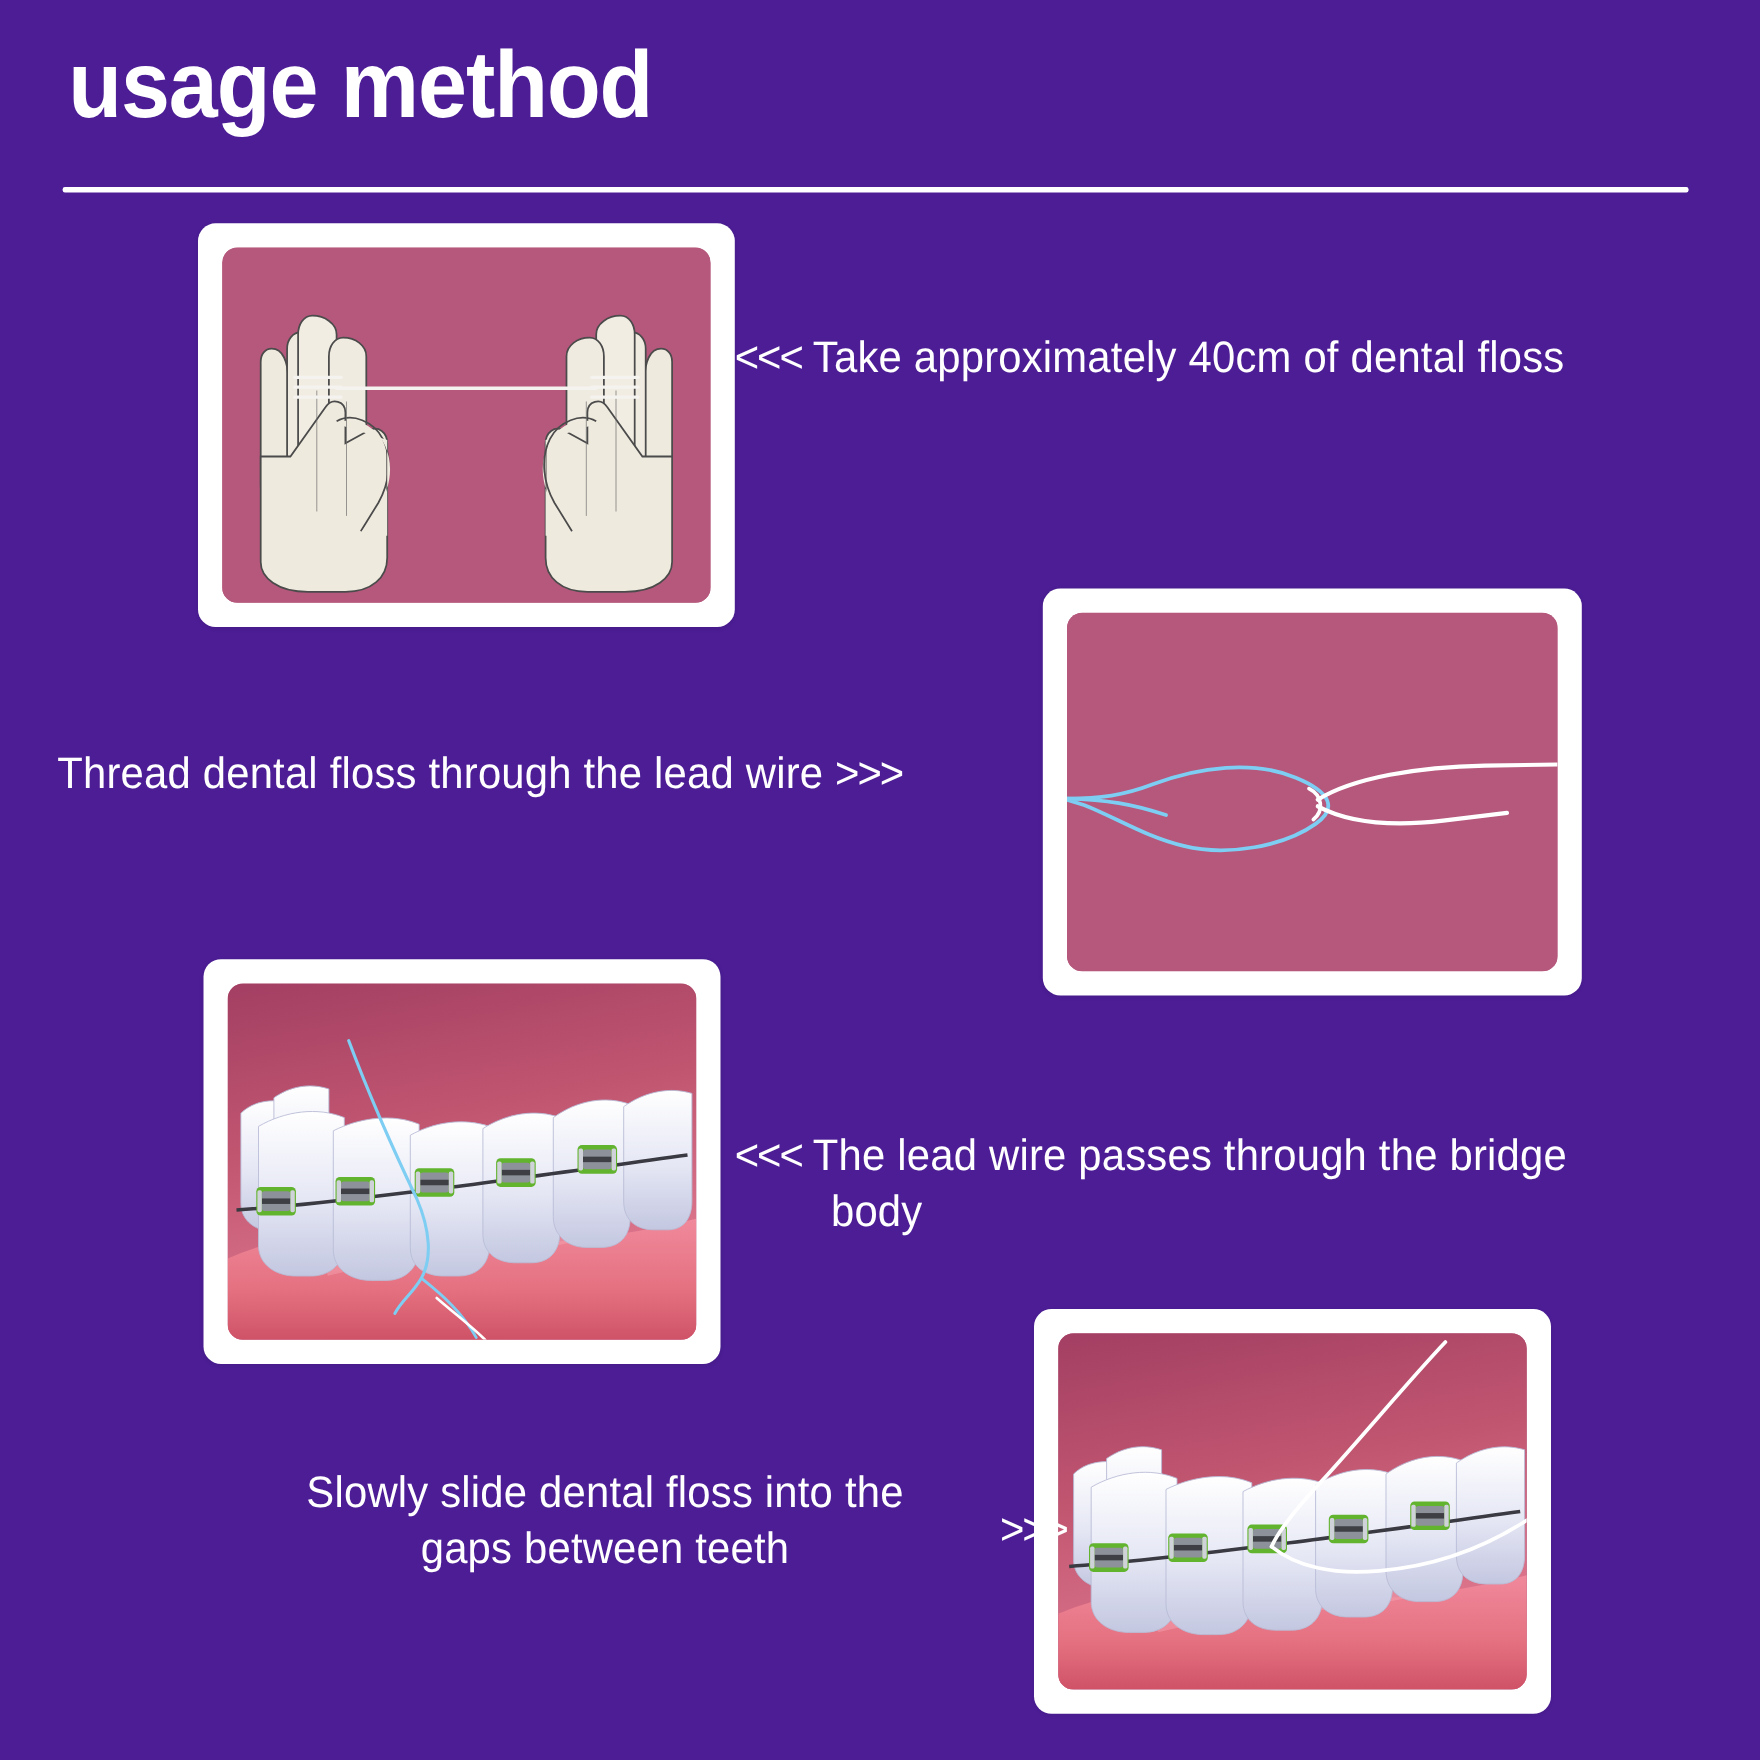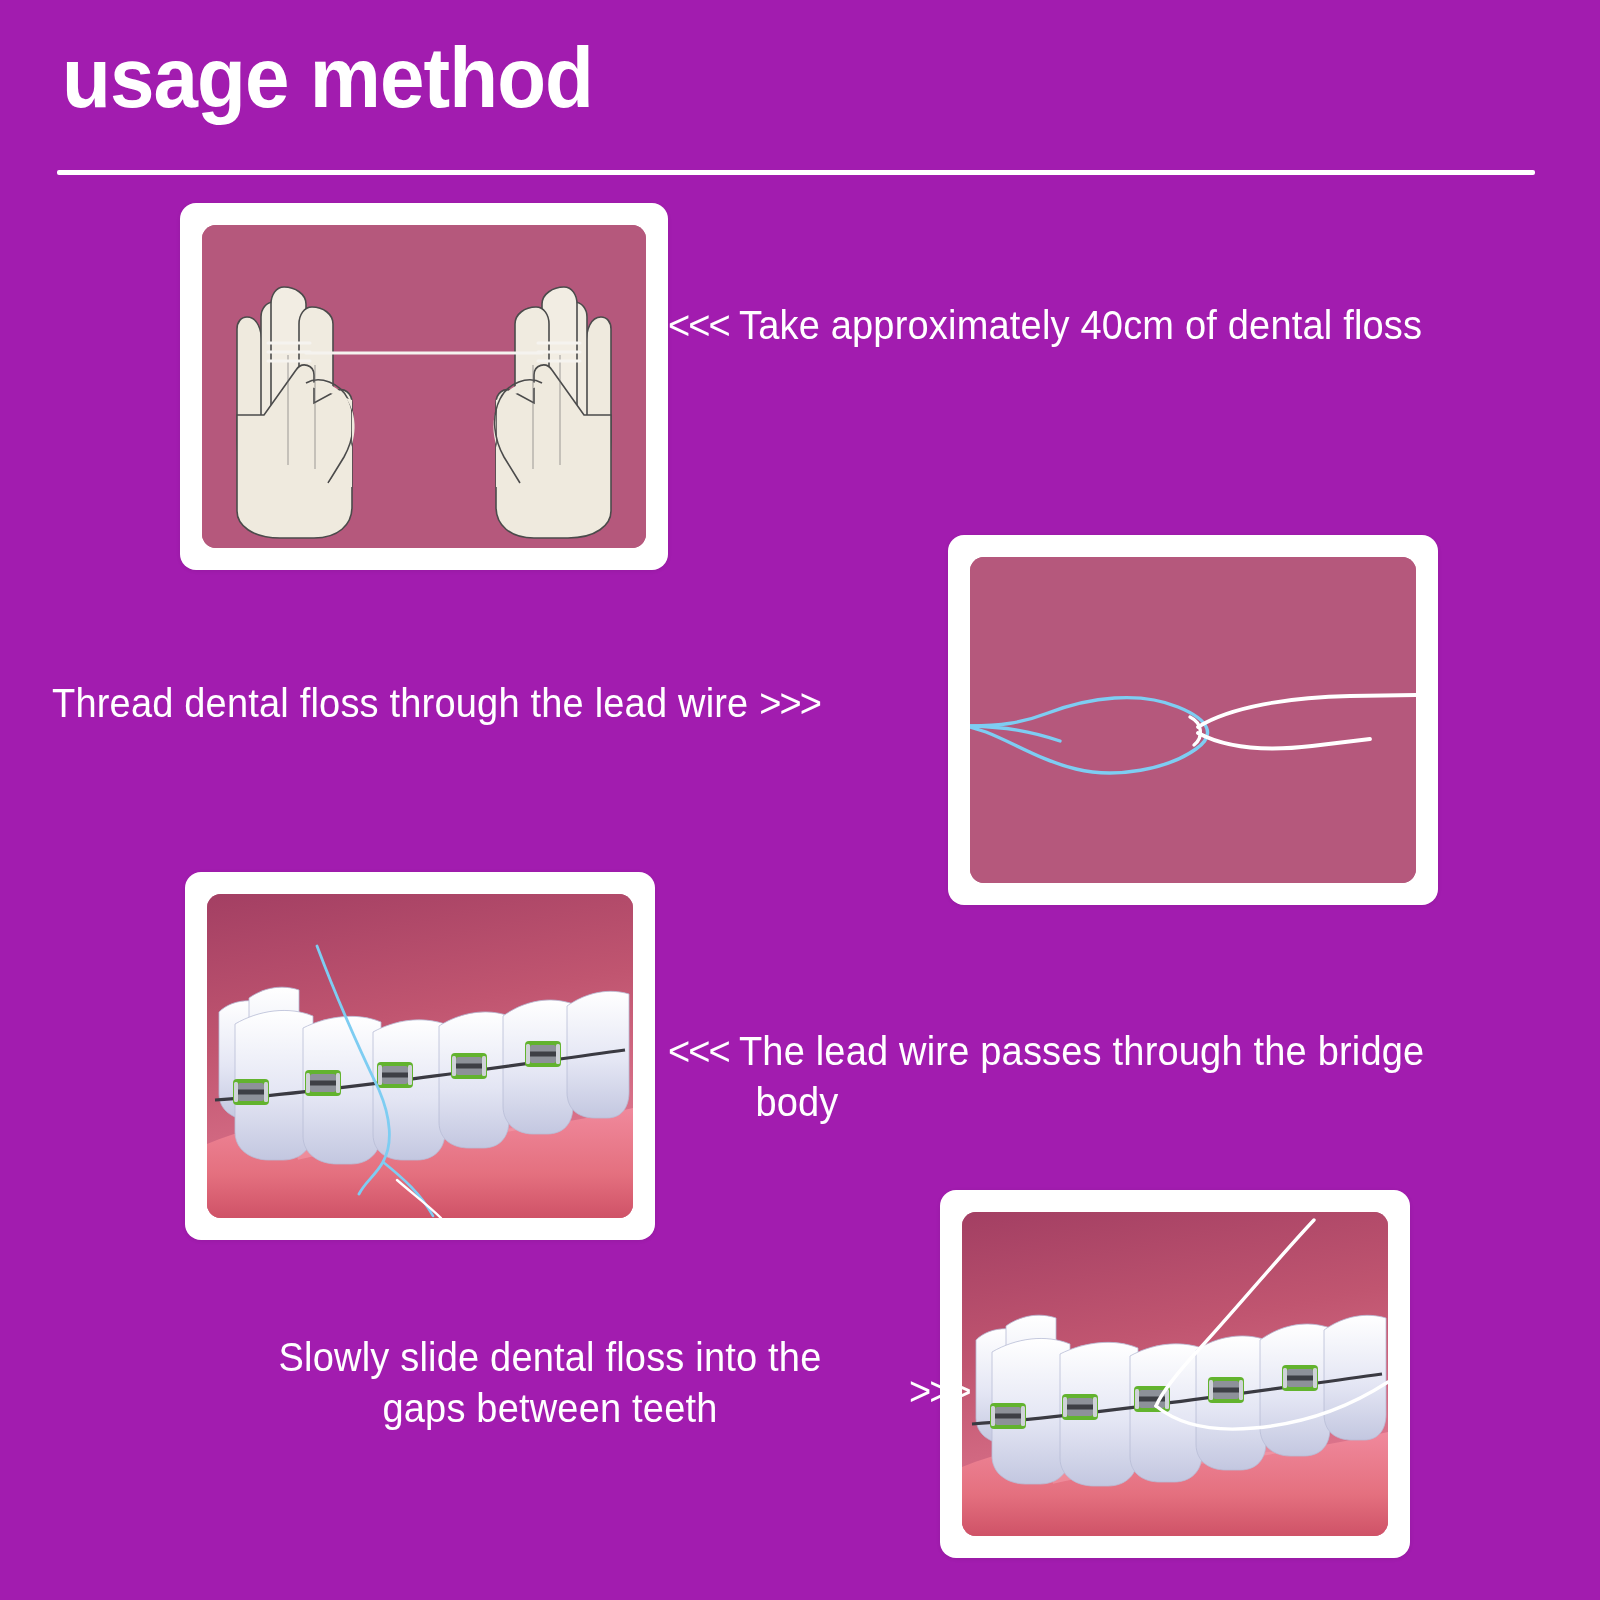--- a/index.html
+++ b/index.html
@@ -12,21 +12,21 @@
 
   body {
     background: #04778a;
     font-family: "Liberation Sans", sans-serif;
     position: relative;
   }
 
   .poster {
     position: absolute;
     inset: 0;
-    background: #a21caf;
+    background: #4c1d95;
   }
 
   
   .page-title {
     position: absolute;
     left: 62px;
     top: 34px;
     font-size: 86px;
     line-height: 1.0;
     font-weight: 700;

